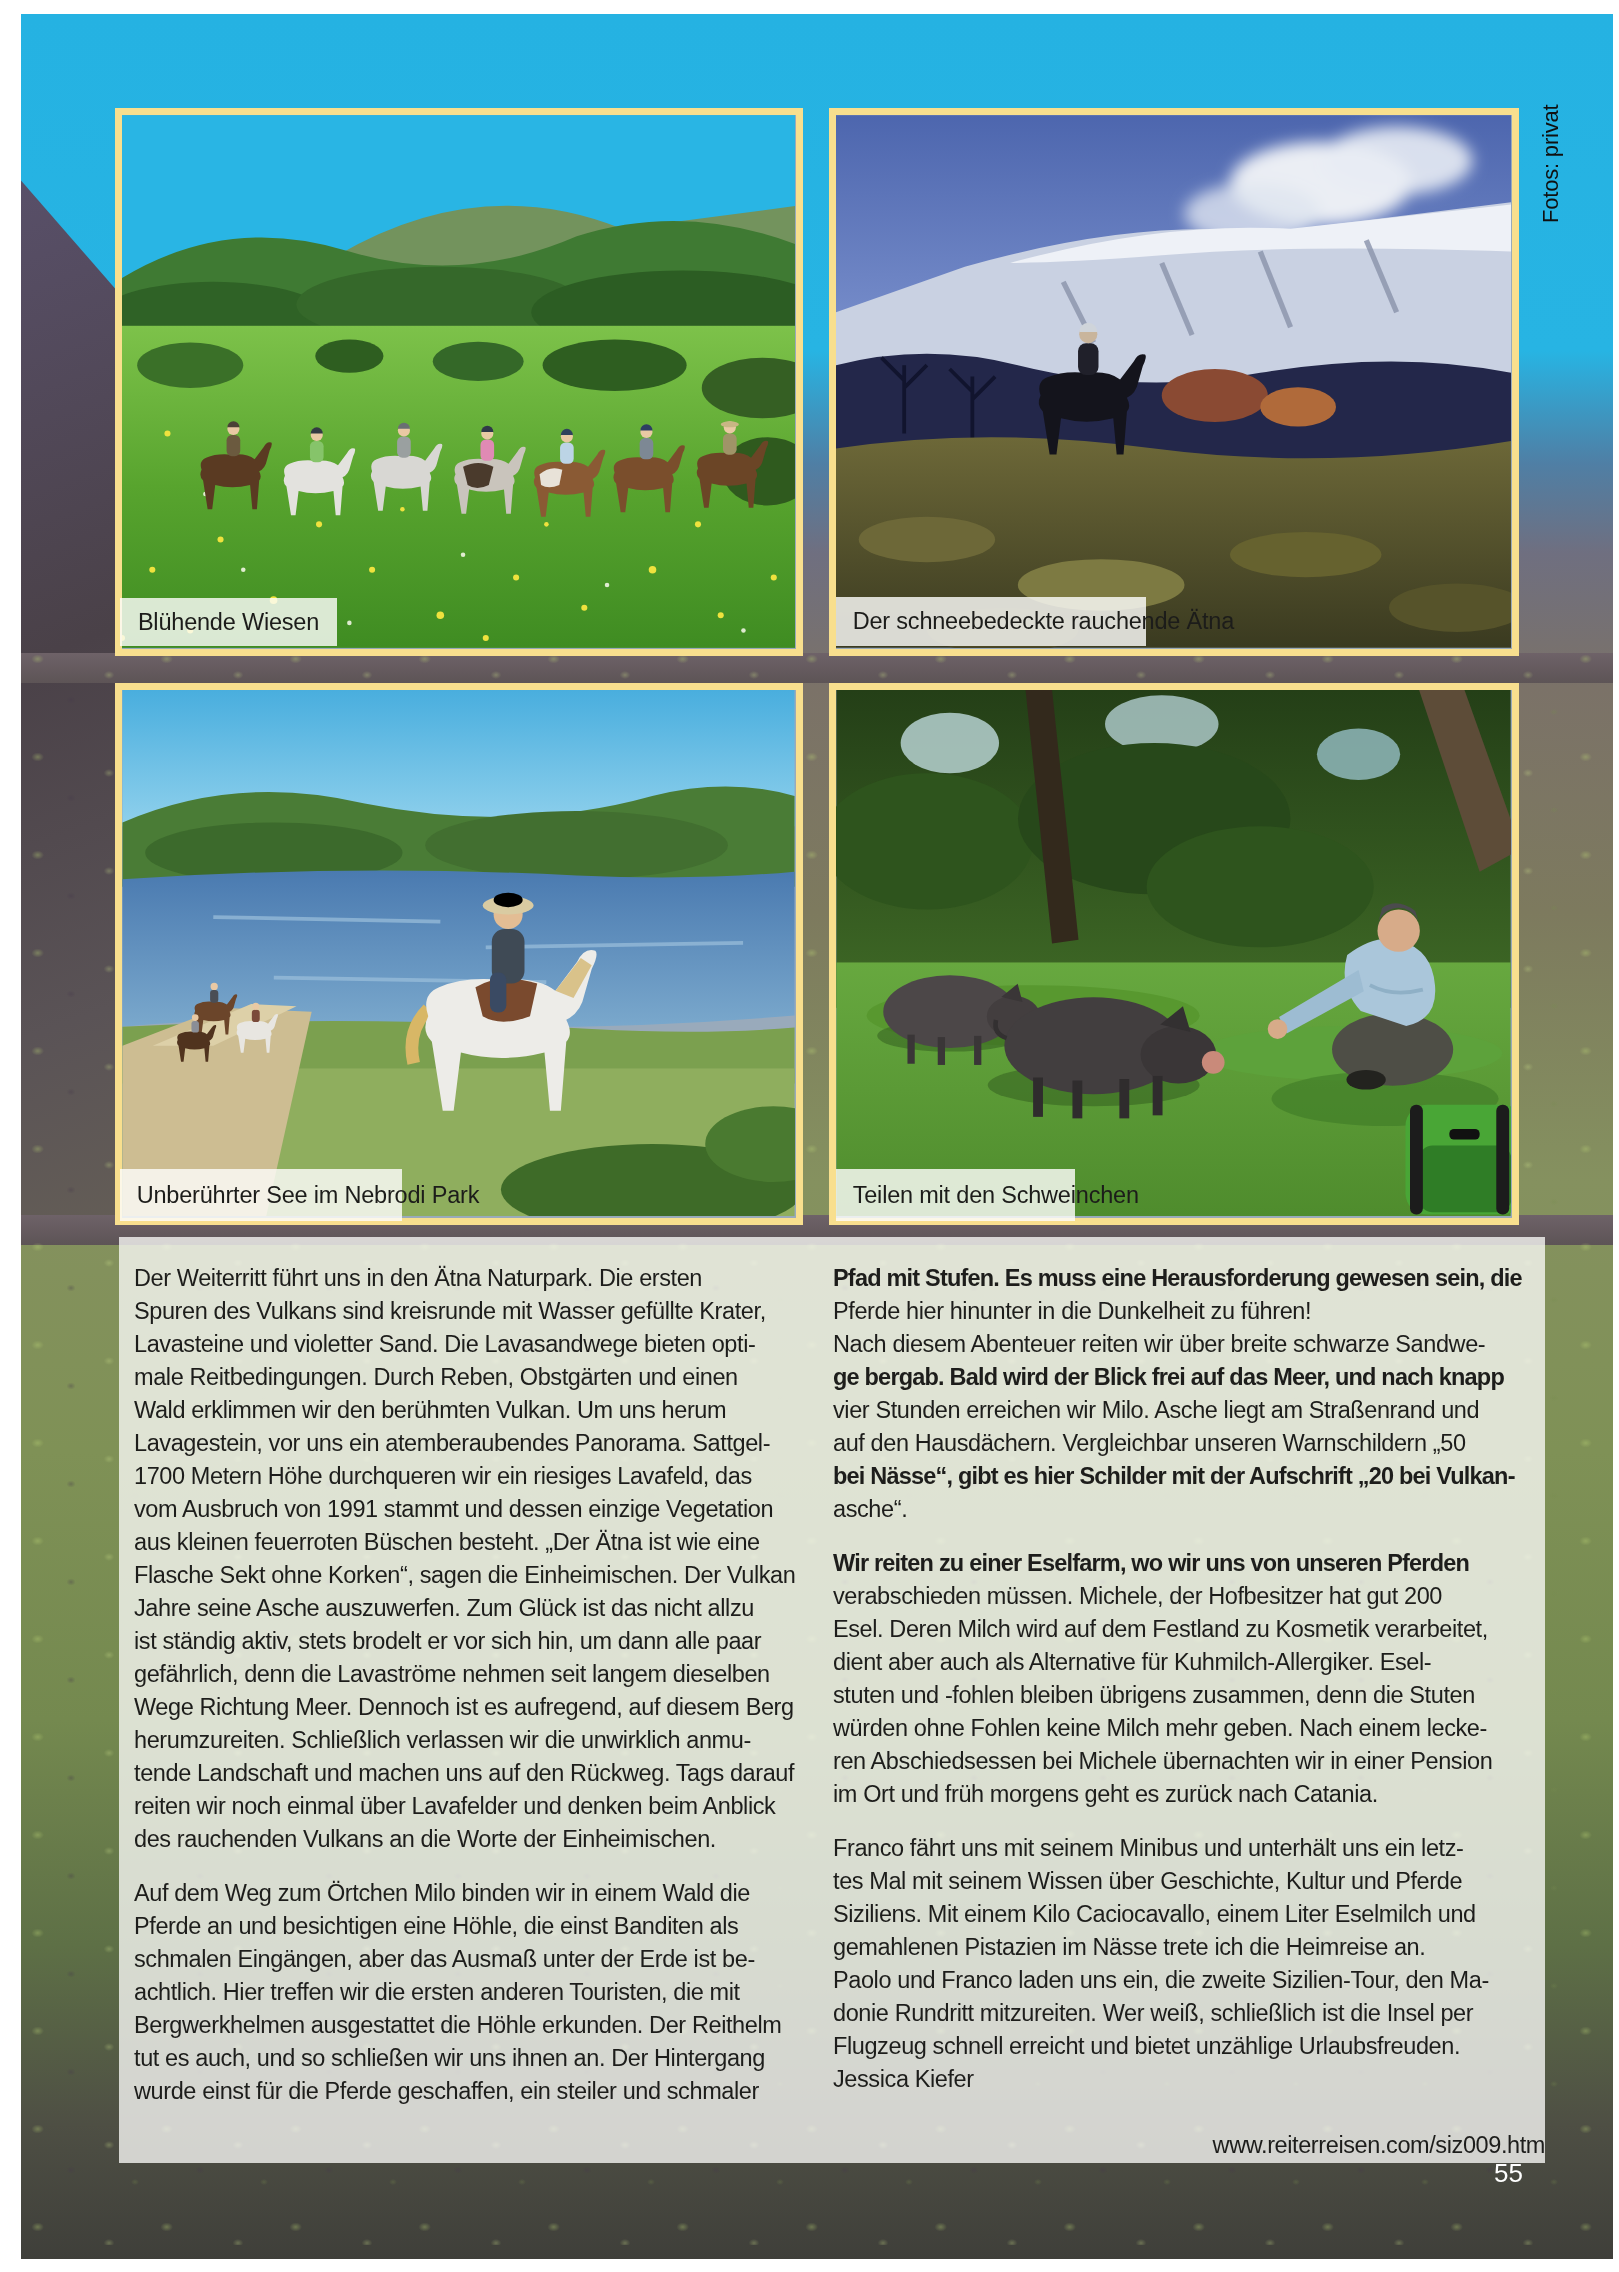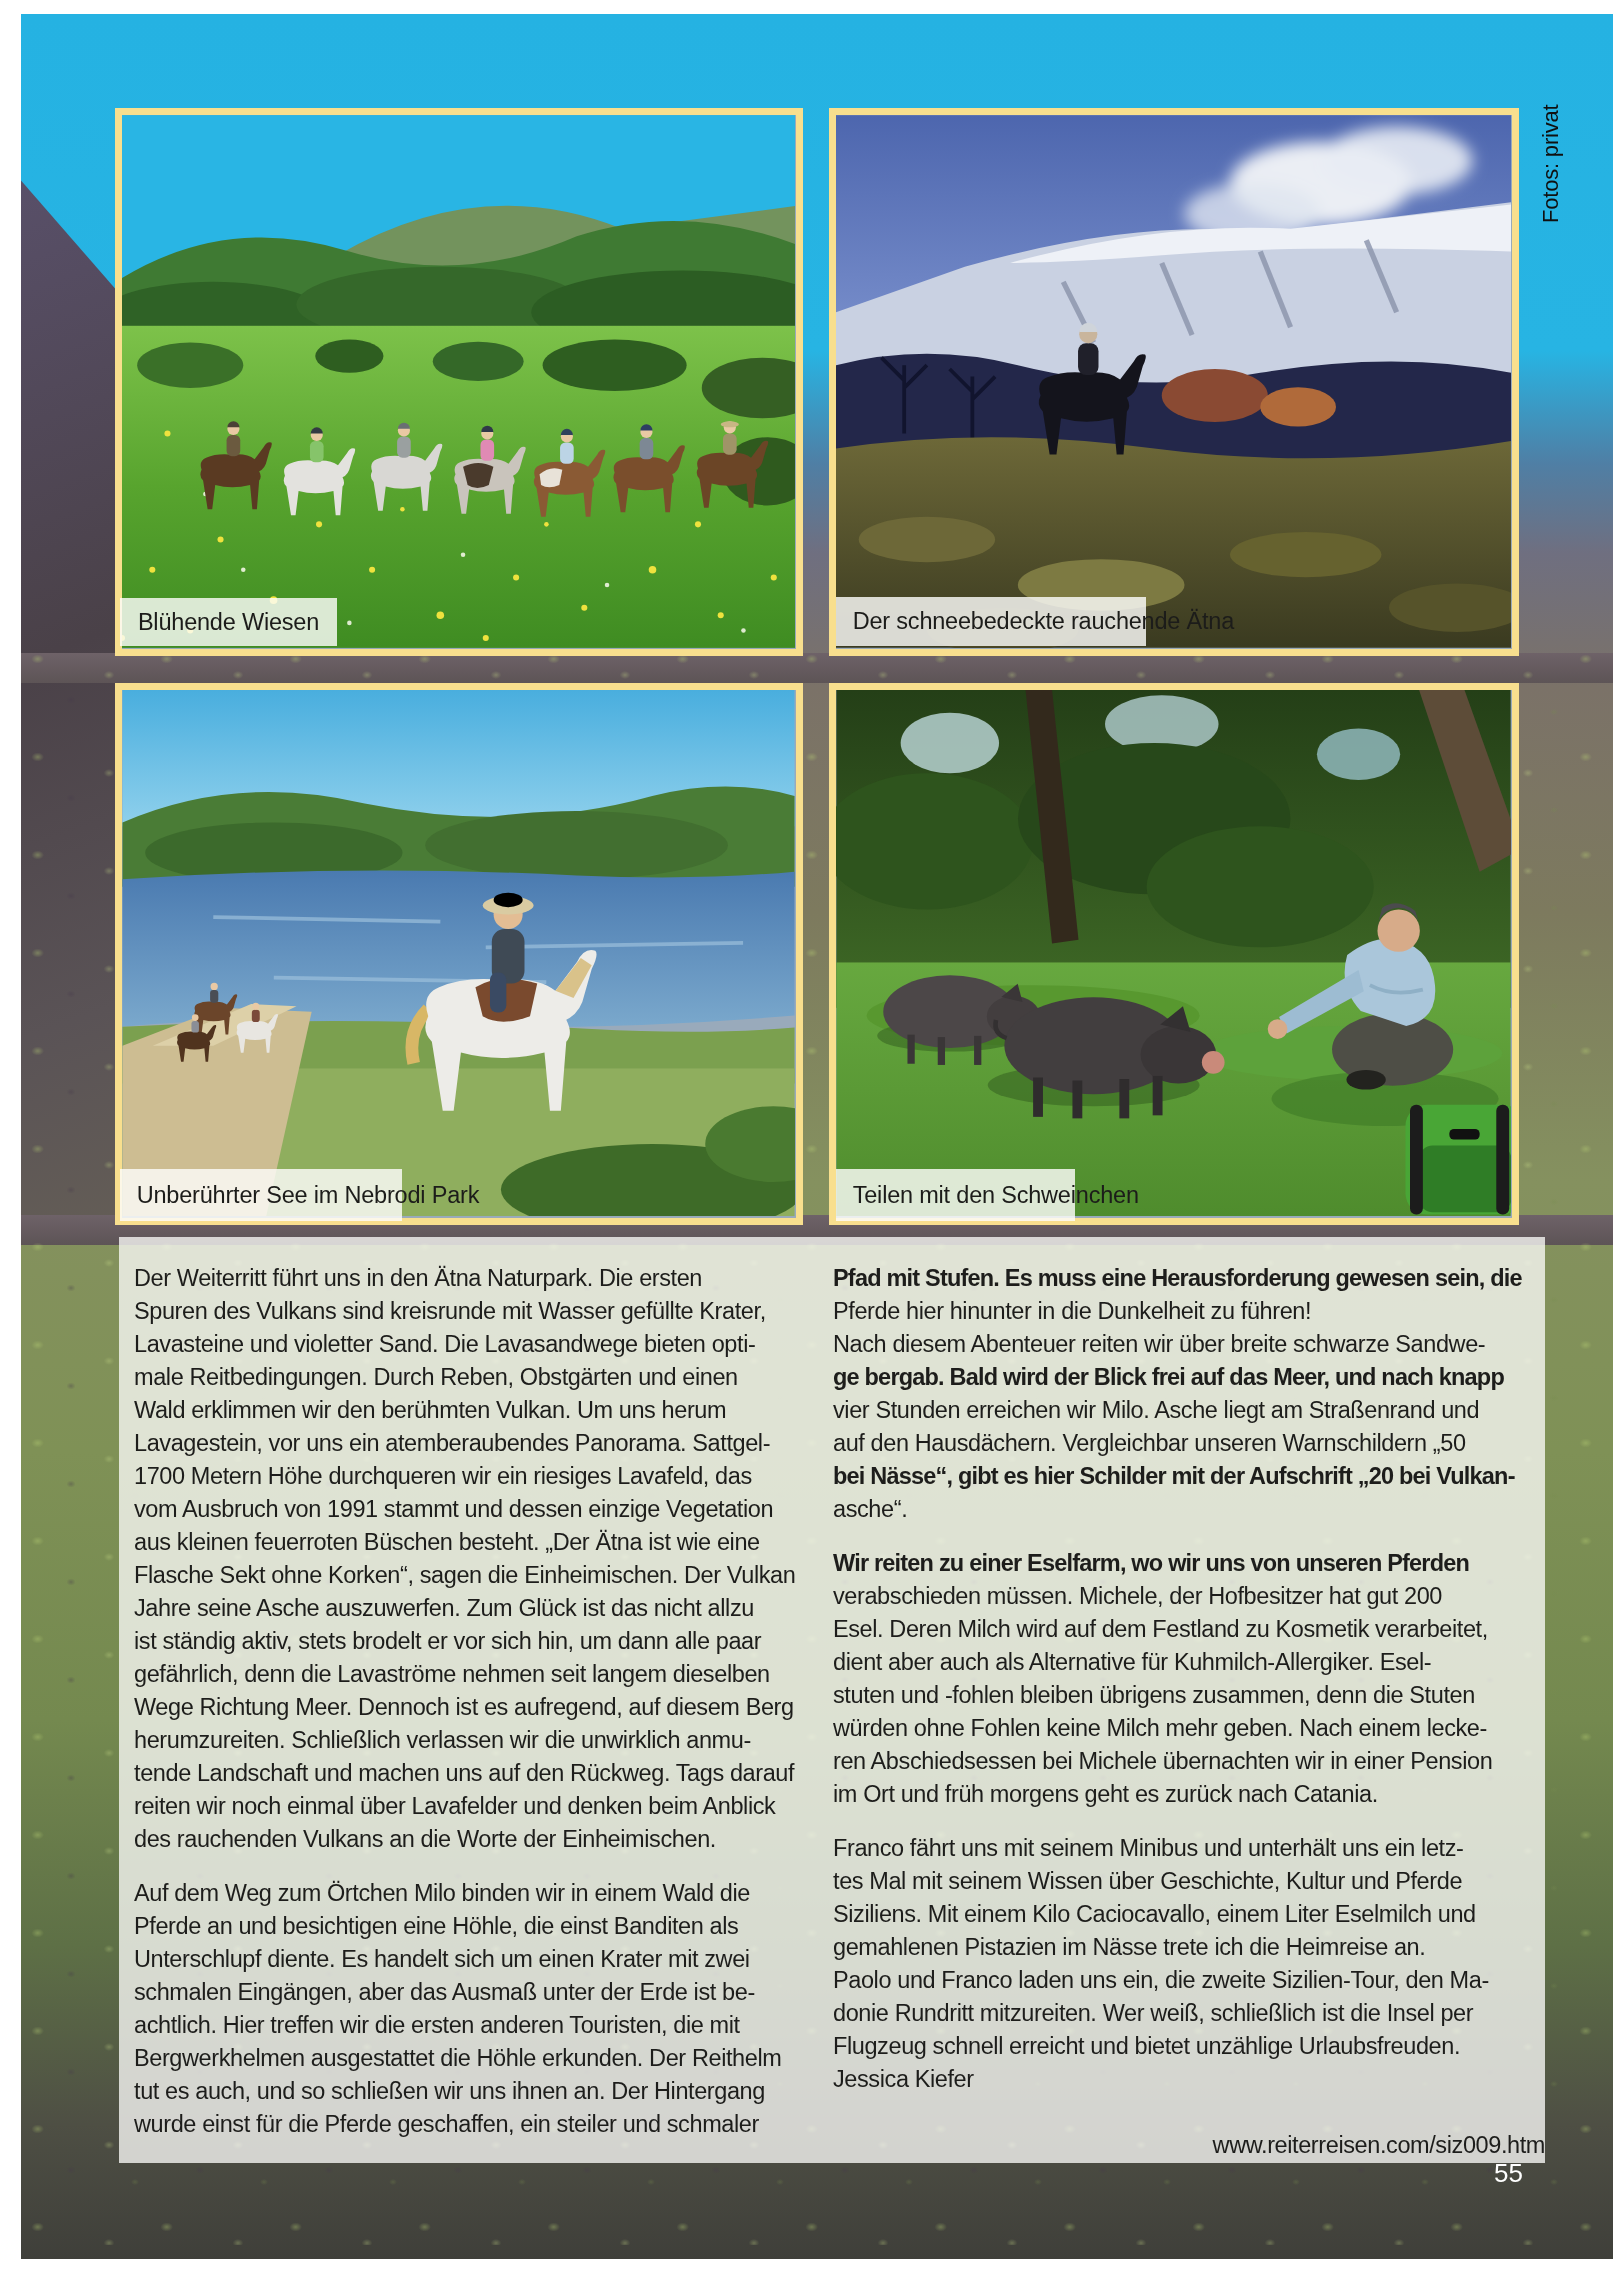--- a/index.html
+++ b/index.html
@@ -424,21 +424,20 @@
     <div class="tl">Jahre seine Asche auszuwerfen. Zum Glück ist das nicht allzu</div>
     <div class="tl">ist ständig aktiv, stets brodelt er vor sich hin, um dann alle paar</div>
     <div class="tl">gefährlich, denn die Lavaströme nehmen seit langem dieselben</div>
     <div class="tl">Wege Richtung Meer. Dennoch ist es aufregend, auf diesem Berg</div>
     <div class="tl">herumzureiten. Schließlich verlassen wir die unwirklich anmu-</div>
     <div class="tl">tende Landschaft und machen uns auf den Rückweg. Tags darauf</div>
     <div class="tl">reiten wir noch einmal über Lavafelder und denken beim Anblick</div>
     <div class="tl">des rauchenden Vulkans an die Worte der Einheimischen.</div>
     <div class="tl" style="margin-top: 21px;">Auf dem Weg zum Örtchen Milo binden wir in einem Wald die</div>
     <div class="tl">Pferde an und besichtigen eine Höhle, die einst Banditen als</div>
-    <div class="tl">Unterschlupf diente. Es handelt sich um einen Krater mit zwei</div>
     <div class="tl">schmalen Eingängen, aber das Ausmaß unter der Erde ist be-</div>
     <div class="tl">achtlich. Hier treffen wir die ersten anderen Touristen, die mit</div>
     <div class="tl">Bergwerkhelmen ausgestattet die Höhle erkunden. Der Reithelm</div>
     <div class="tl">tut es auch, und so schließen wir uns ihnen an. Der Hintergang</div>
     <div class="tl">wurde einst für die Pferde geschaffen, ein steiler und schmaler</div>
   </div>
 <div class="abs col" id="colR">
     <div class="tl b">Pfad mit Stufen. Es muss eine Herausforderung gewesen sein, die</div>
     <div class="tl">Pferde hier hinunter in die Dunkelheit zu führen!</div>
     <div class="tl">Nach diesem Abenteuer reiten wir über breite schwarze Sandwe-</div>

